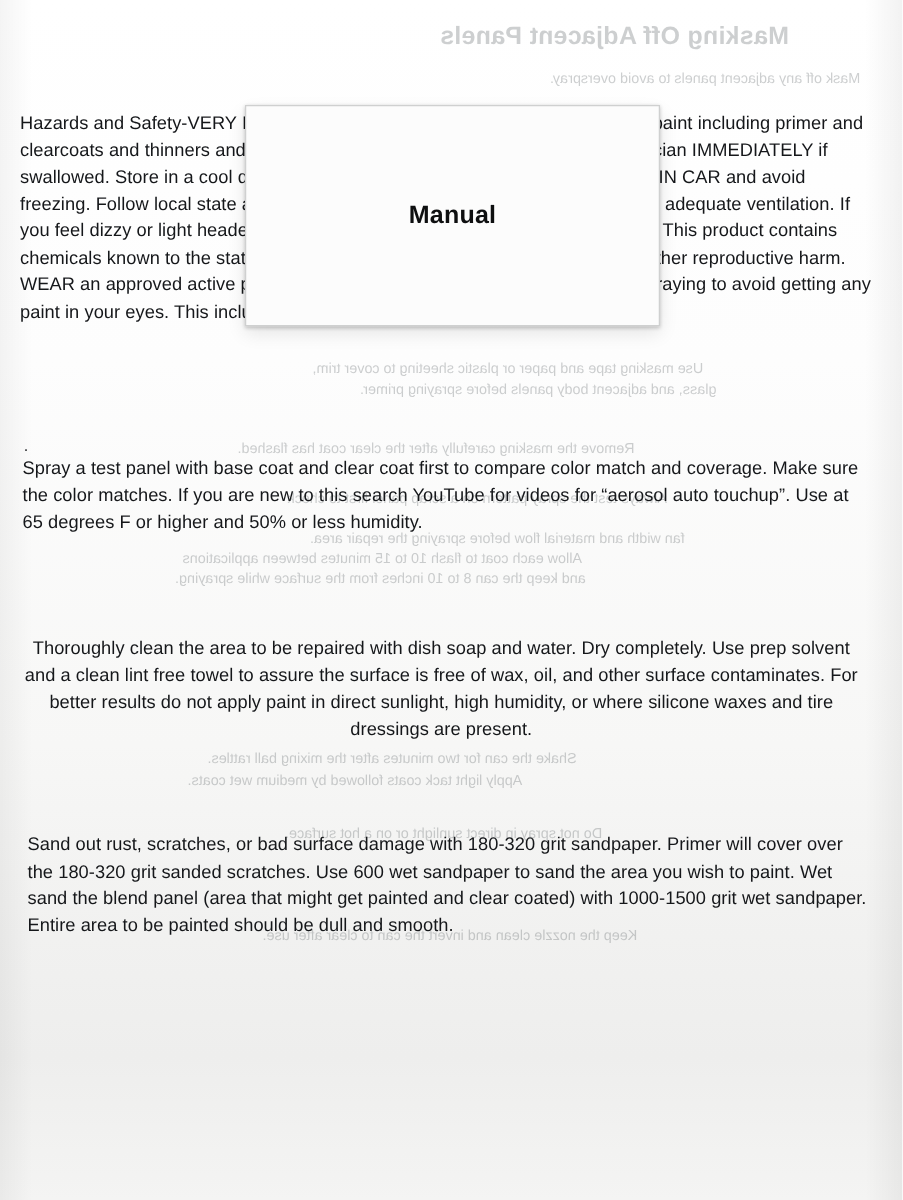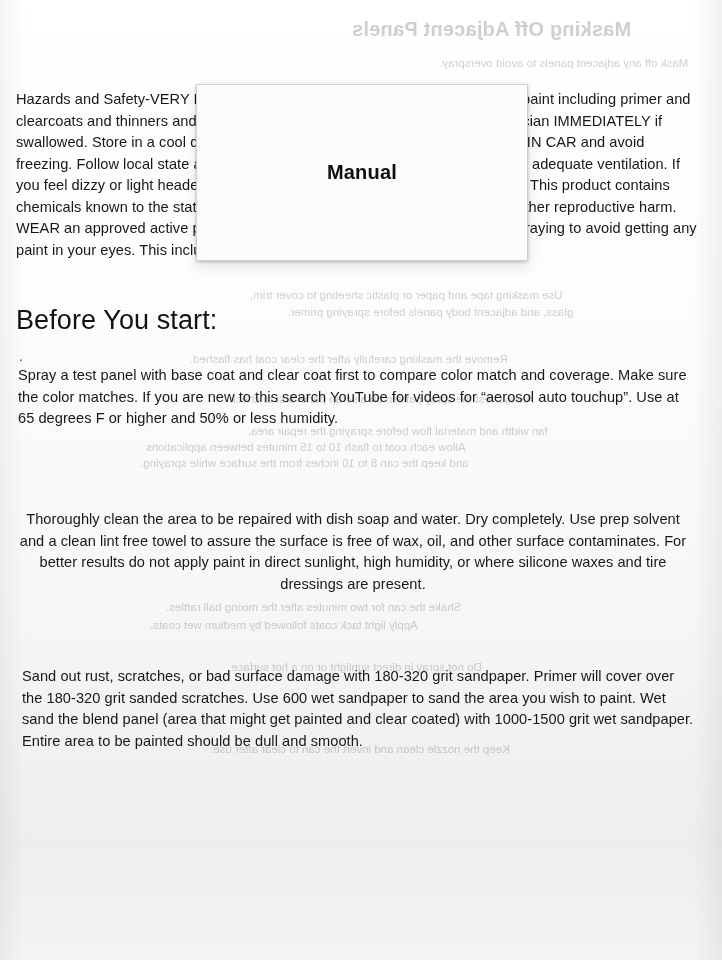--- a/index.html
+++ b/index.html
@@ -127,21 +127,20 @@
   <div class="bleed bleed-line" style="left:166px; top:600px;">Shake the can for two minutes after the mixing ball rattles.</div>
   <div class="bleed bleed-line" style="left:150px; top:618px;">Apply light tack coats followed by medium wet coats.</div>
   <div class="bleed bleed-line" style="left:228px; top:660px;">Do not spray in direct sunlight or on a hot surface.</div>
   <div class="bleed bleed-line" style="left:210px; top:742px;">Keep the nozzle clean and invert the can to clear after use.</div>
 </div>
 
 <div id="content">
 
   <p class="body" style="left:16px; top:89px; width:682px;">Hazards and Safety-VERY IMPORTANT. Use gloves when handling touch-up paint including primer and clearcoats and thinners and reducers. KEEP AWAY from children. Call a physician IMMEDIATELY if swallowed. Store in a cool dry place between 60F and 120F. DO NOT STORE IN CAR and avoid freezing. Follow local state and federal guidelines for proper disposal. Use with adequate ventilation. If you feel dizzy or light headed stop product use immediately and call physician. This product contains chemicals known to the state of California to cause birth defects, cancer and other reproductive harm. WEAR an approved active paint respirator and WEAR safety goggles when spraying to avoid getting any paint in your eyes. This includes the primer, paint and clearcoat.</p>
 
-  <h1 class="section" style="left:16px; top:305px; width:420px;">Before You start:</h1>
   <span class="dot" style="left:19px; top:349px;">.</span>
   <p class="body" style="left:18px; top:365px; width:672px;">Spray a test panel with base coat and clear coat first to compare color match and coverage. Make sure the color matches.  If you are new to this search YouTube for videos for “aerosol auto touchup”.  Use at 65 degrees F or higher and 50% or less humidity.</p>
 
   <p class="body" style="left:18px; top:509px; width:670px;text-align:center;">Thoroughly clean the area to be repaired with dish soap and water.  Dry completely. Use prep solvent and a clean lint free towel to assure the surface is free of wax, oil, and other surface contaminates. For better results do not apply paint in direct sunlight, high humidity, or where silicone waxes and tire dressings are present.</p>
 
   <p class="body" style="left:22px; top:666px; width:672px;">Sand out rust, scratches, or bad surface damage with 180-320 grit sandpaper. Primer will cover over the 180-320 grit sanded scratches. Use 600 wet sandpaper to sand the area you wish to paint. Wet sand the blend panel (area that might get painted and clear coated) with 1000-1500 grit wet sandpaper. Entire area to be painted should be dull and smooth.</p>
 
   <div id="overlay-card">
     <div class="card-line">Manual</div>
   </div>

